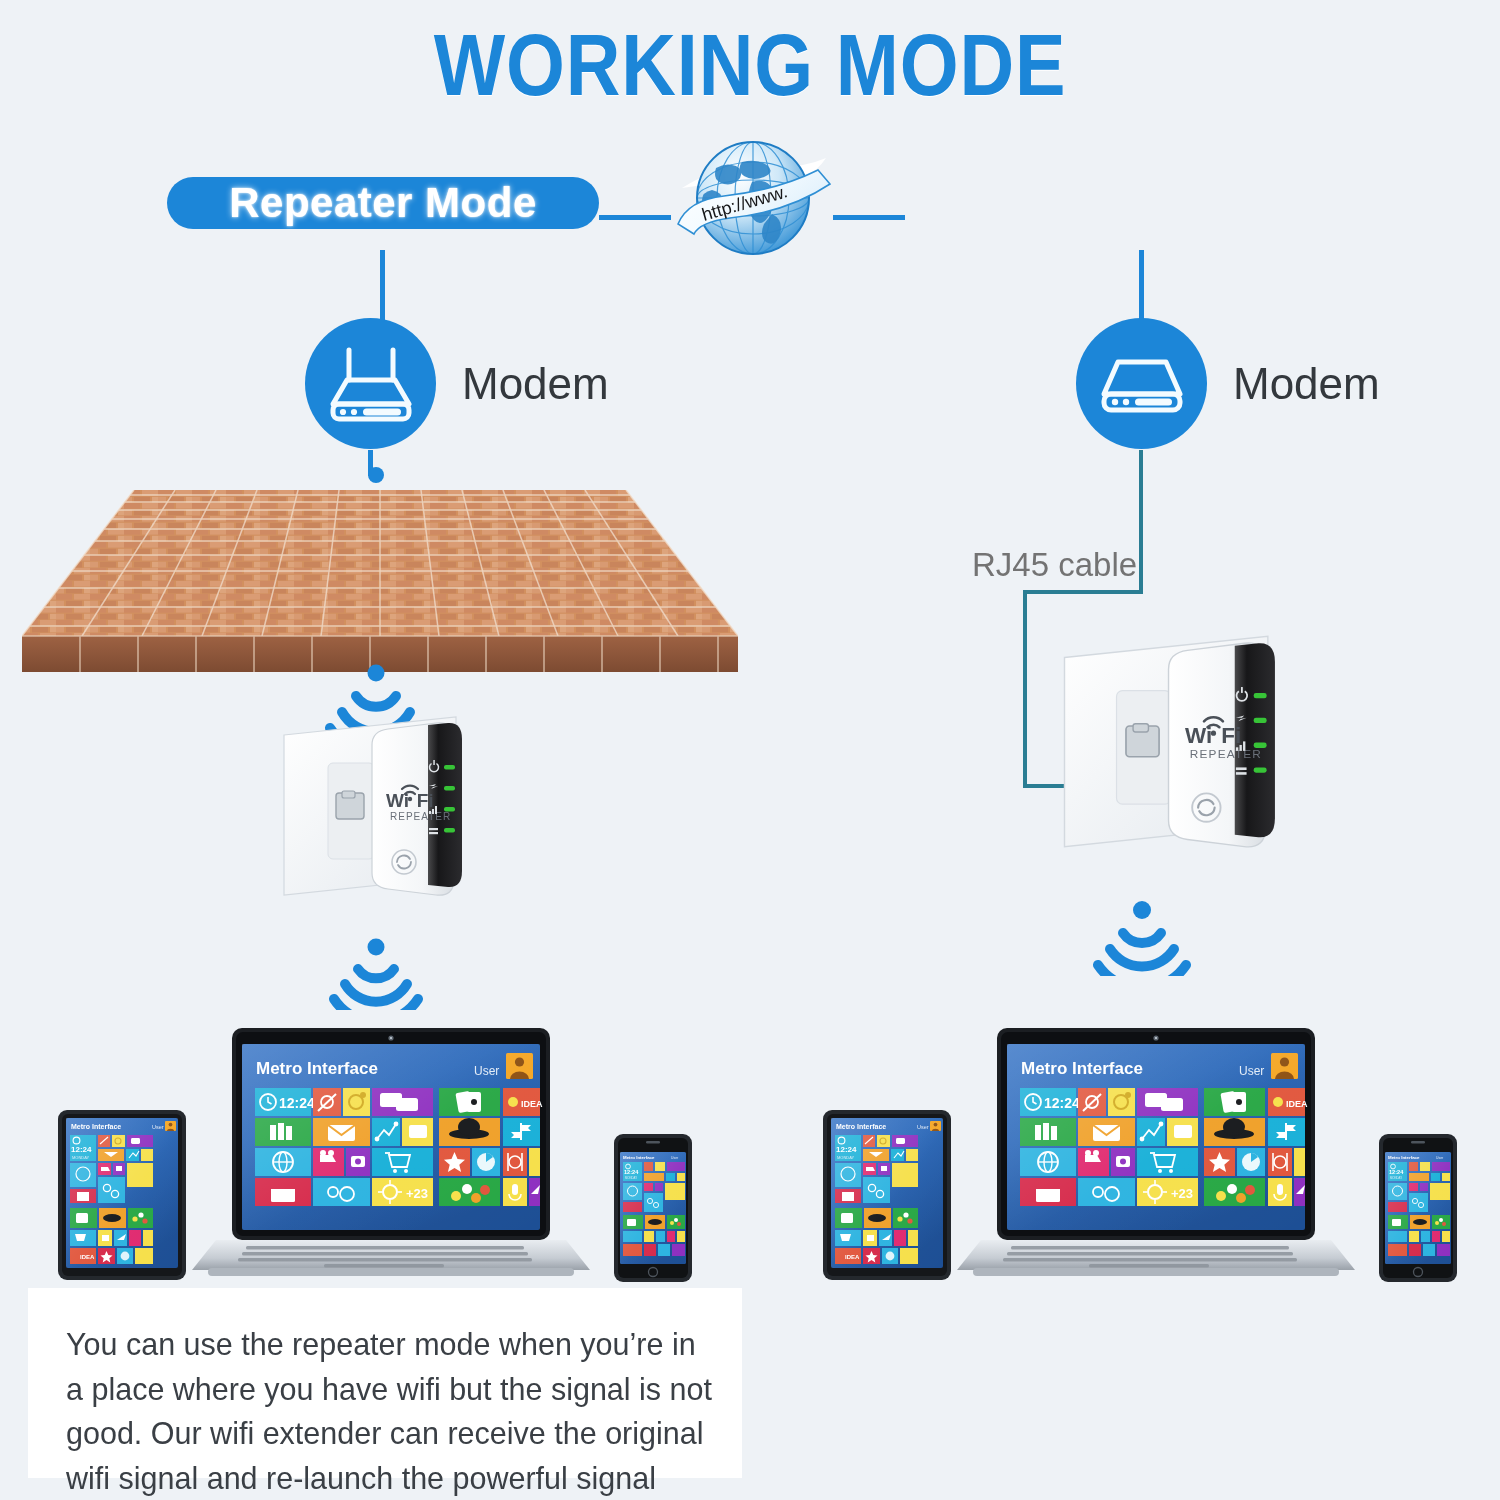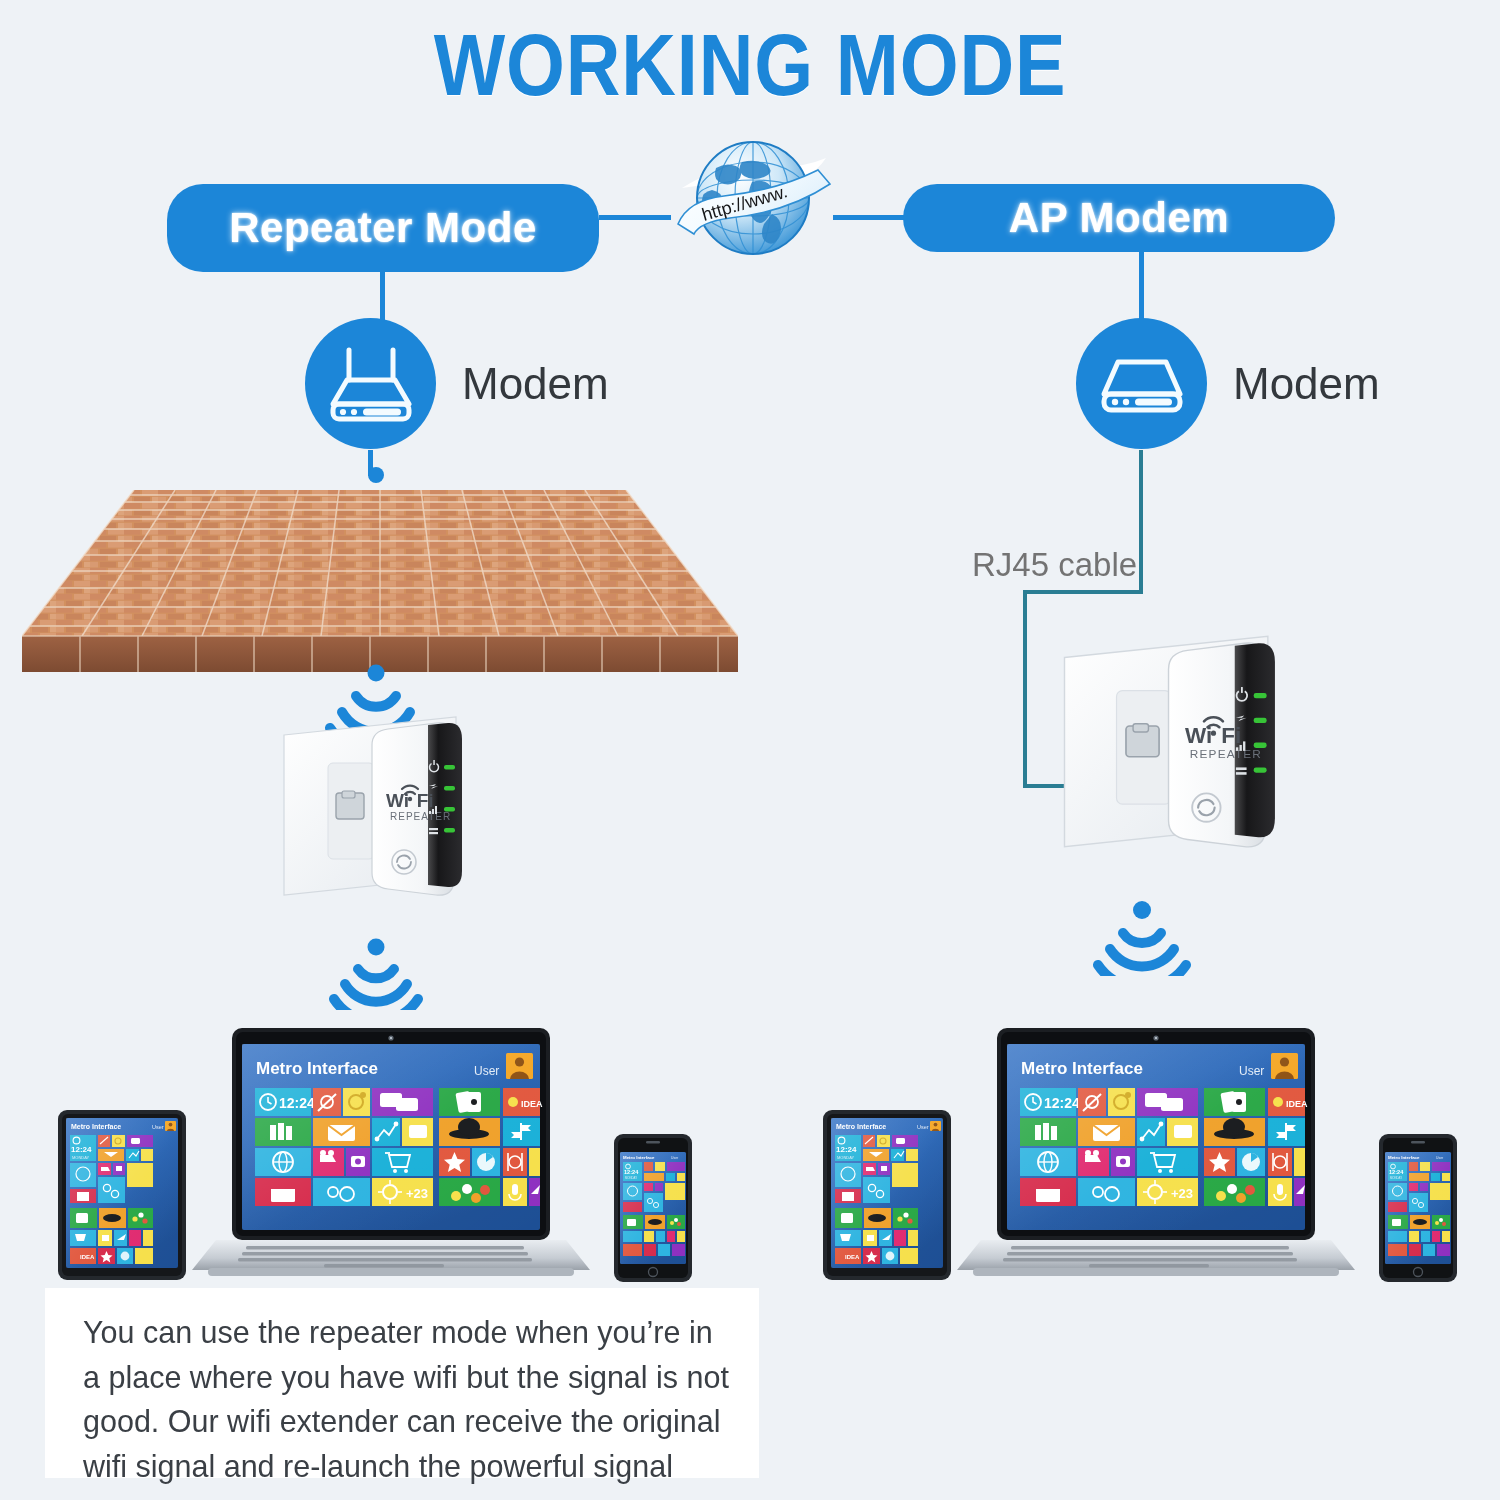--- a/index.html
+++ b/index.html
@@ -40,21 +40,21 @@
     border-radius: 36px;
     color: #ffffff;
     font-size: 42px;
     font-weight: 700;
     display: flex;
     align-items: center;
     justify-content: center;
     text-shadow: 0 0 6px rgba(255,255,255,.75), 0 0 2px rgba(255,255,255,.9);
     letter-spacing: .5px;
   }
-  #pill-left  { left: 167px; top: 184px; width: 432px; height: 88px; }
+  #pill-left  { left: 167px; top: 177px; width: 432px; height: 52px; }
   #pill-right { left: 903px; top: 184px; width: 432px; height: 68px; }
 
   
   .globe-wrap { position: absolute; left: 668px; top: 128px; width: 170px; height: 136px; }
   .globe-wrap svg { display:block; }
 
   
   .modem-node { position: absolute; display: flex; align-items: center; }
   #modem-left  { left: 305px; top: 318px; }
   #modem-right { left: 1076px; top: 318px; }
@@ -86,26 +86,25 @@
   
   .repeater { position: absolute; }
 
   
   .devgroup { position: absolute; }
 
   
   .caption {
     position: absolute;
     background: #ffffff;
-    padding: 22px 30px 26px 38px;
+    padding: 34px 30px 26px 38px;
     font-size: 30.5px;
     line-height: 1.46;
     color: #3a3f45;
     font-family: "Liberation Sans", sans-serif;
-    margin-left: 17px;
   }
   #caption-left  { left: 28px;  top: 1288px; width: 714px; height: 190px; }
   #caption-right { left: 795px; top: 1288px; width: 678px; height: 190px; }
 </style>
 </head>
 <body>
 
 <div id="root">
 
   <div class="title">WORKING MODE</div>
@@ -113,23 +112,20 @@
   <div class="line" style="left:599px; top:215px; width:72px; height:5px;"></div>
 
   <div class="line" style="left:833px; top:215px; width:72px; height:5px;"></div>
 
   <div class="line" style="left:380px; top:250px; width:5px; height:72px;"></div>
 
   <div class="line" style="left:1139px; top:250px; width:5px; height:72px;"></div>
 
   <div class="pill" id="pill-left">
     <span>Repeater Mode</span>
-  </div>
-  <div class="pill" id="pill-right">
-    <span>AP Modem</span>
   </div>
 
   <div class="globe-wrap">
     <svg width="170" height="136" viewBox="0 0 170 136">
       <defs>
         <radialGradient id="gsph" cx="38%" cy="30%" r="78%">
           <stop offset="0%" stop-color="#ffffff"></stop>
           <stop offset="45%" stop-color="#cfe8f8"></stop>
           <stop offset="100%" stop-color="#2f8fd4"></stop>
         </radialGradient>

